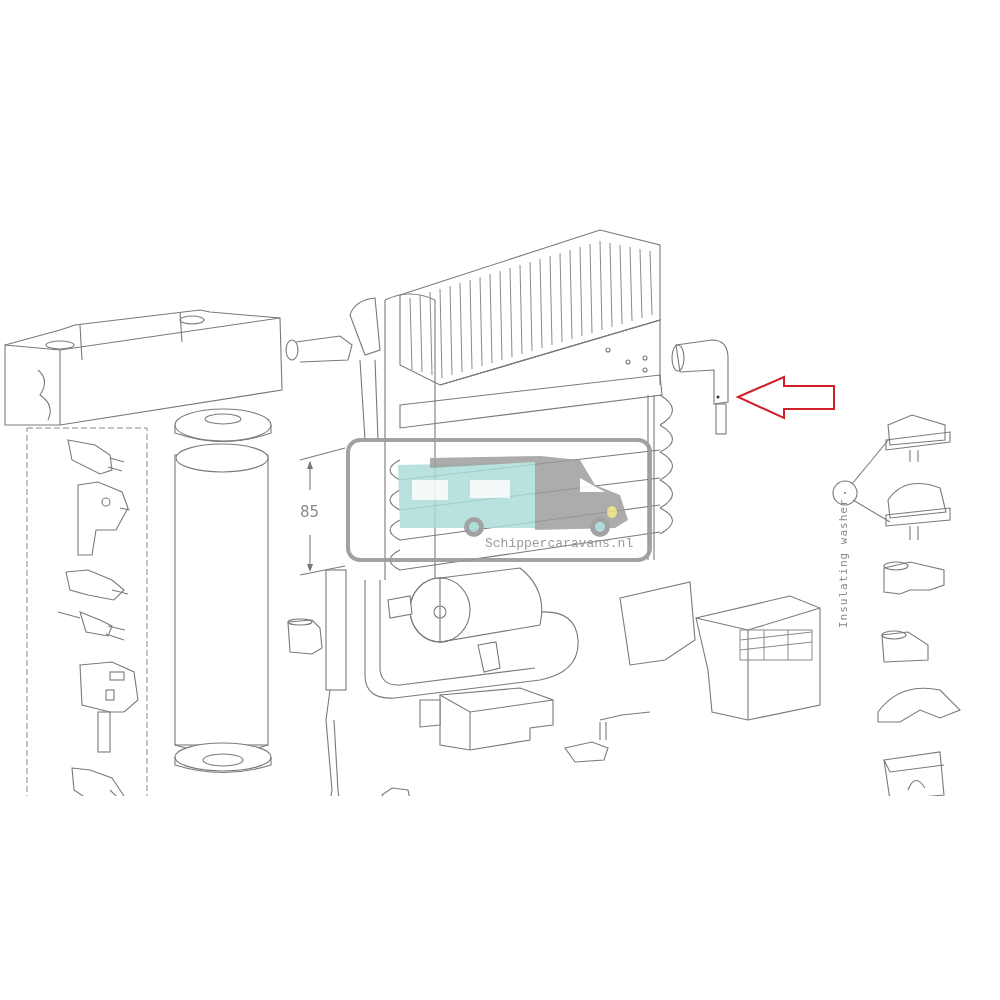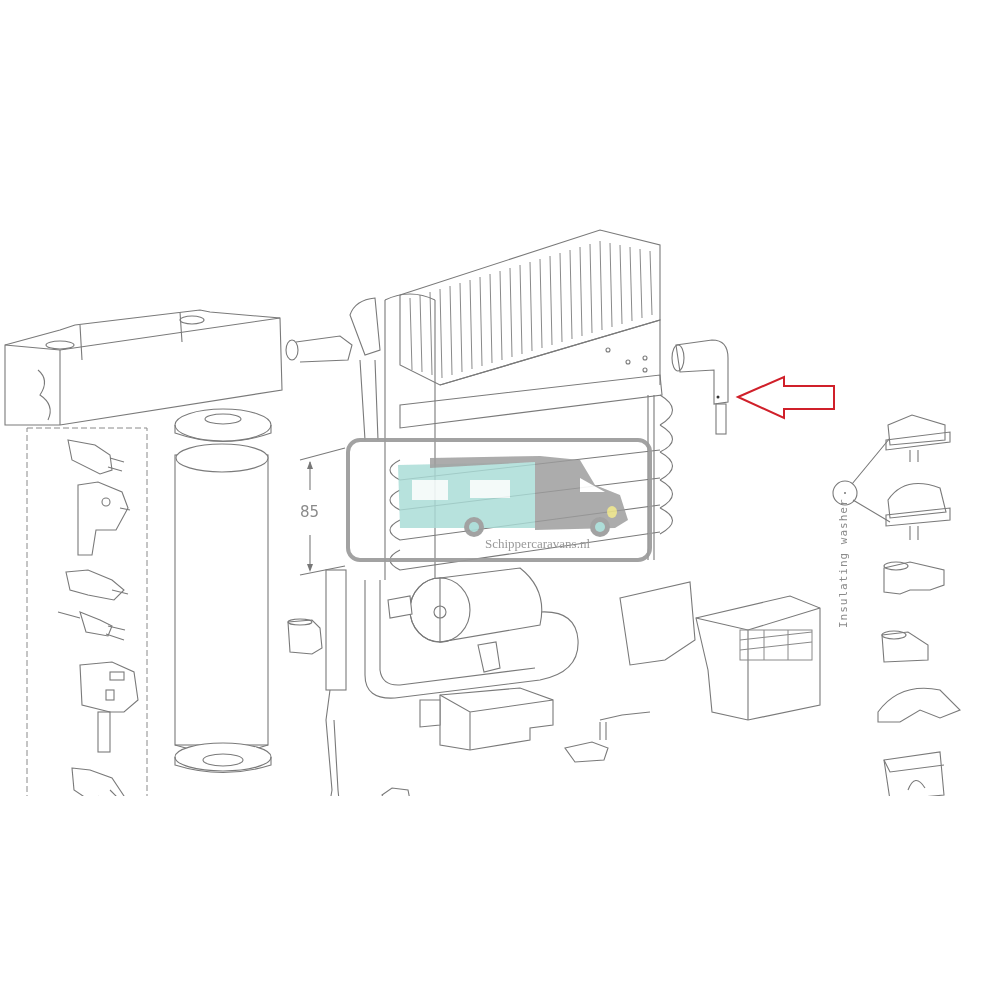--- a/index.html
+++ b/index.html
@@ -3,21 +3,21 @@
   <meta charset="utf-8">
   <style>
     html, body { margin: 0; padding: 0; background: #ffffff; }
     #canvas { position: relative; width: 1000px; height: 796px; overflow: hidden; background: #fff; font-family: "DejaVu Sans", sans-serif; border-radius: 16px; }
     svg { position: absolute; left: 0; top: 0; }
     .ln { fill: none; stroke: #7a7a7a; stroke-width: 1.1; }
     .lnd { fill: none; stroke: #8a8a8a; stroke-width: 1; stroke-dasharray: 6 3; }
     .fl { fill: #ffffff; stroke: #7a7a7a; stroke-width: 1.1; }
     .dim-text { position: absolute; color: #8a8a8a; font-size: 15px; font-family: "DejaVu Sans", sans-serif; }
     .vlabel { position: absolute; color: #8a8a8a; font-size: 11px; letter-spacing: 1px; transform: rotate(-90deg); transform-origin: left top; white-space: nowrap; font-family: "DejaVu Sans Mono", monospace; }
-    .wm-text { position: absolute; color: #9a9a9a; font-size: 13px; font-family: Liberation Serif, serif; }
+    .wm-text { position: absolute; color: #9a9a9a; font-size: 13px; font-family: Liberation Mono, monospace; }
   </style>
 </head>
 <body>
 
 <div id="canvas">
 <svg width="1000" height="1000" viewBox="0 0 1000 1000">
 
   <g>
     <path class="fl" d="M5,345 L60,330 L75,325 L200,310 L210,312 L280,318 L282,390 L60,425 L5,425 Z"></path>
     <path class="ln" d="M5,345 L60,350 L280,318"></path>

